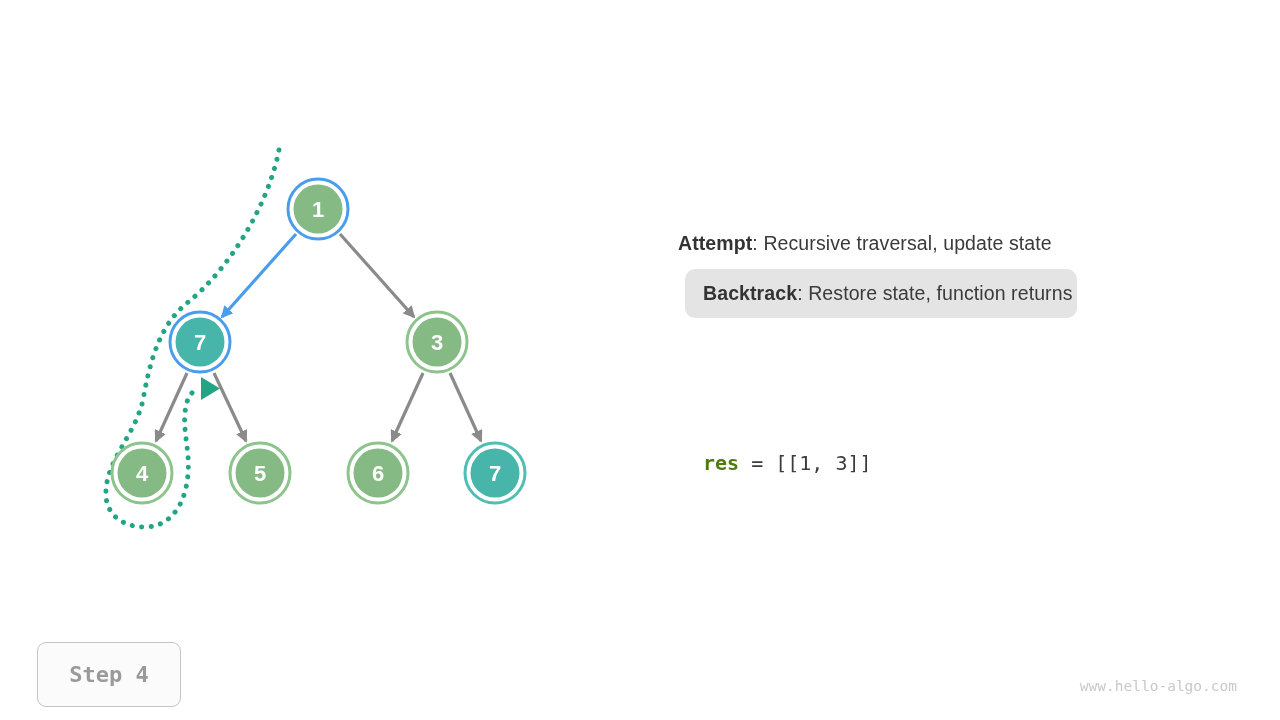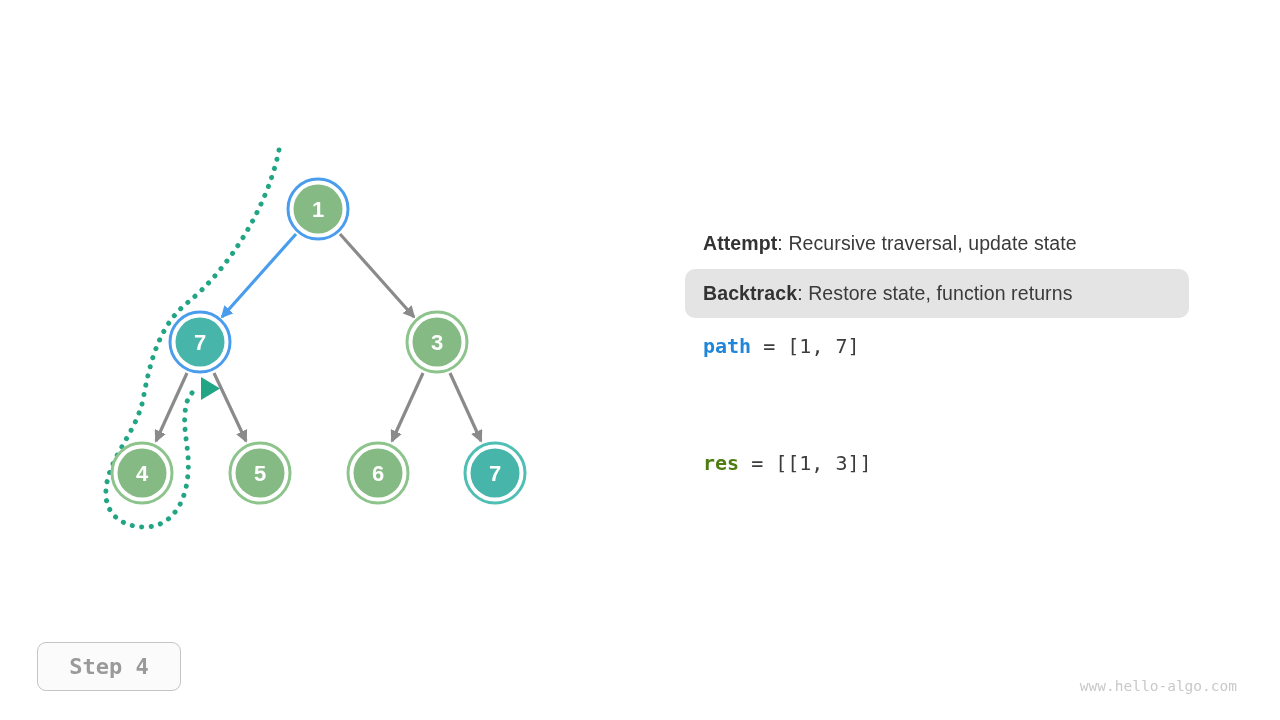--- a/index.html
+++ b/index.html
@@ -2,28 +2,28 @@
 <html><head>
 <meta charset="utf-8">
 <style>
   html,body{margin:0;padding:0;background:#ffffff;}
   .canvas{position:relative;width:1280px;height:720px;background:#ffffff;overflow:hidden;
           font-family:"Liberation Sans",sans-serif;}
   .tree-svg{position:absolute;left:0;top:0;}
   .node-label{font-family:"Liberation Sans",sans-serif;font-weight:bold;font-size:22px;fill:#ffffff;}
   .caption{position:absolute;font-size:19.5px;color:#3a3a3a;letter-spacing:0.1px;}
   .caption b{font-weight:bold;color:#333333;}
-  .chip{position:absolute;left:685px;top:269px;width:504px;height:49px;background:#e4e4e4;
+  .chip{position:absolute;left:685px;top:269px;width:392px;height:49px;background:#e4e4e4;
         border-radius:10px;display:flex;align-items:center;box-sizing:border-box;padding-left:18px;}
   .code-line{position:absolute;font-family:"DejaVu Sans Mono",monospace;font-size:20px;color:#3c3c3c;}
   .code-line .var{font-weight:bold;}
   .code-line .rest{white-space:pre;}
   .var-blue{color:#2186d7;}
   .var-teal{color:#4d7c0f;}
-  .step-badge{position:absolute;left:37px;top:642px;width:144px;height:49px;background:#fbfbfb;
+  .step-badge{position:absolute;left:37px;top:642px;width:144px;height:65px;background:#fbfbfb;
               border:1.5px solid #c4c4c4;border-radius:9px;display:flex;align-items:center;justify-content:center;
               font-family:"DejaVu Sans Mono",monospace;font-size:22px;font-weight:bold;color:#9a9a9a;box-sizing:border-box;}
   .watermark{position:absolute;right:43px;top:678px;font-family:"DejaVu Sans Mono",monospace;
              font-size:14.5px;color:#c9c9c9;margin-left:8px;}
 </style>
 </head>
 <body>
 
 <div class="canvas">
 
@@ -91,33 +91,30 @@
       <text class="node-label" x="378" y="481" text-anchor="middle">6</text>
     </g>
 
     <g>
       <circle cx="495" cy="473" r="30" fill="#ffffff" stroke="#4fbfb4" stroke-width="3"></circle>
       <circle cx="495" cy="473" r="24.5" fill="#48b5aa"></circle>
       <text class="node-label" x="495" y="481" text-anchor="middle">7</text>
     </g>
   </svg>
 
-  <div class="caption" style="left:703px;top:232px;">
+  <div class="caption" style="left:678px;top:232px;">
     <b>Attempt</b><span>: Recursive traversal, update state</span>
   </div>
 
   <div class="chip">
     <div class="caption" style="position:static;">
       <b>Backtrack</b><span>: Restore state, function returns</span>
     </div>
   </div>
 
-  <div class="code-line" style="left:703px;top:334px;">
-    <span class="var var-blue">path</span><span class="rest"> = [1, 7]</span>
-  </div>
 
   <div class="code-line" style="left:703px;top:451px;">
     <span class="var var-teal">res</span><span class="rest"> = [[1, 3]]</span>
   </div>
 
   <div class="step-badge">
     <span>Step 4</span>
   </div>
 
   <div class="watermark">www.hello-algo.com</div>

